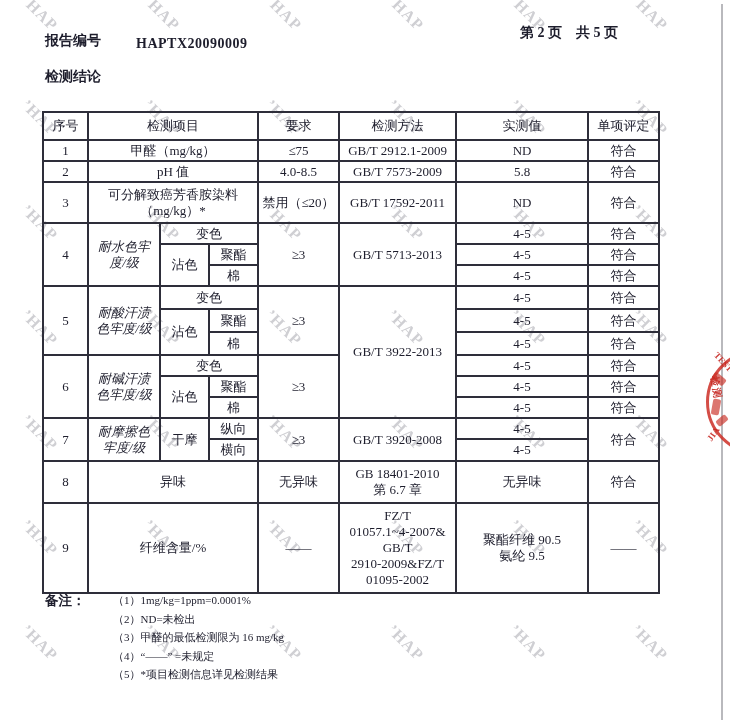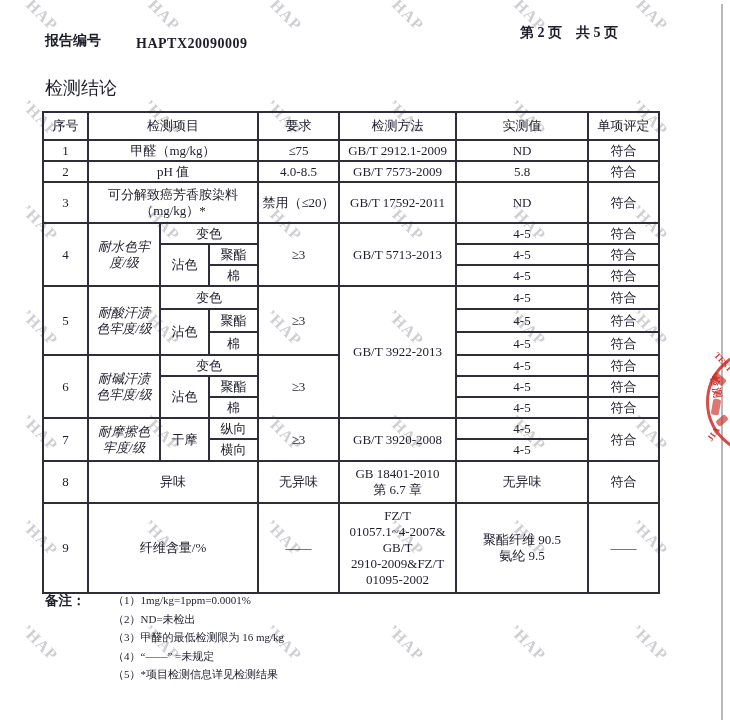--- a/index.html
+++ b/index.html
@@ -13,21 +13,21 @@
   .wm{
     position:absolute; font-family:"Liberation Serif","DejaVu Serif",serif;
     font-size:16px; font-weight:bold; color:rgba(110,110,122,0.33);
     transform:rotate(45deg); letter-spacing:1px; white-space:nowrap;
   }
   
   .hdr-label{position:absolute; left:45px; top:24px; font-weight:bold; font-size:14px; z-index:1;margin-top:8px;}
   .hdr-value{position:absolute; left:136px; top:36px; font-weight:bold; font-size:14px; letter-spacing:0.5px; z-index:1;}
   .hdr-page{position:absolute; left:520px; top:24px; font-weight:bold; font-size:14px; z-index:1;}
   
-  .concl-label{position:absolute; left:45px; top:76px; font-weight:normal; font-size:18px; z-index:1;}
+  .concl-label{position:absolute; left:45px; top:68px; font-weight:bold; font-size:14px; z-index:1;}
   .concl-text{position:absolute; left:106px; top:68px; width:562px; line-height:21px;
     font-size:13.5px; white-space:pre-line; z-index:1;}
   
   table.rpt{
     position:absolute; left:42px; top:111px; width:616px; z-index:1;
     border-collapse:collapse; table-layout:fixed; background:transparent;
   }
   table.rpt td{
     border:2px solid #2e2e3a; text-align:center; vertical-align:middle;
     font-size:13px; line-height:1.22; padding:0 1px; white-space:pre-line;

